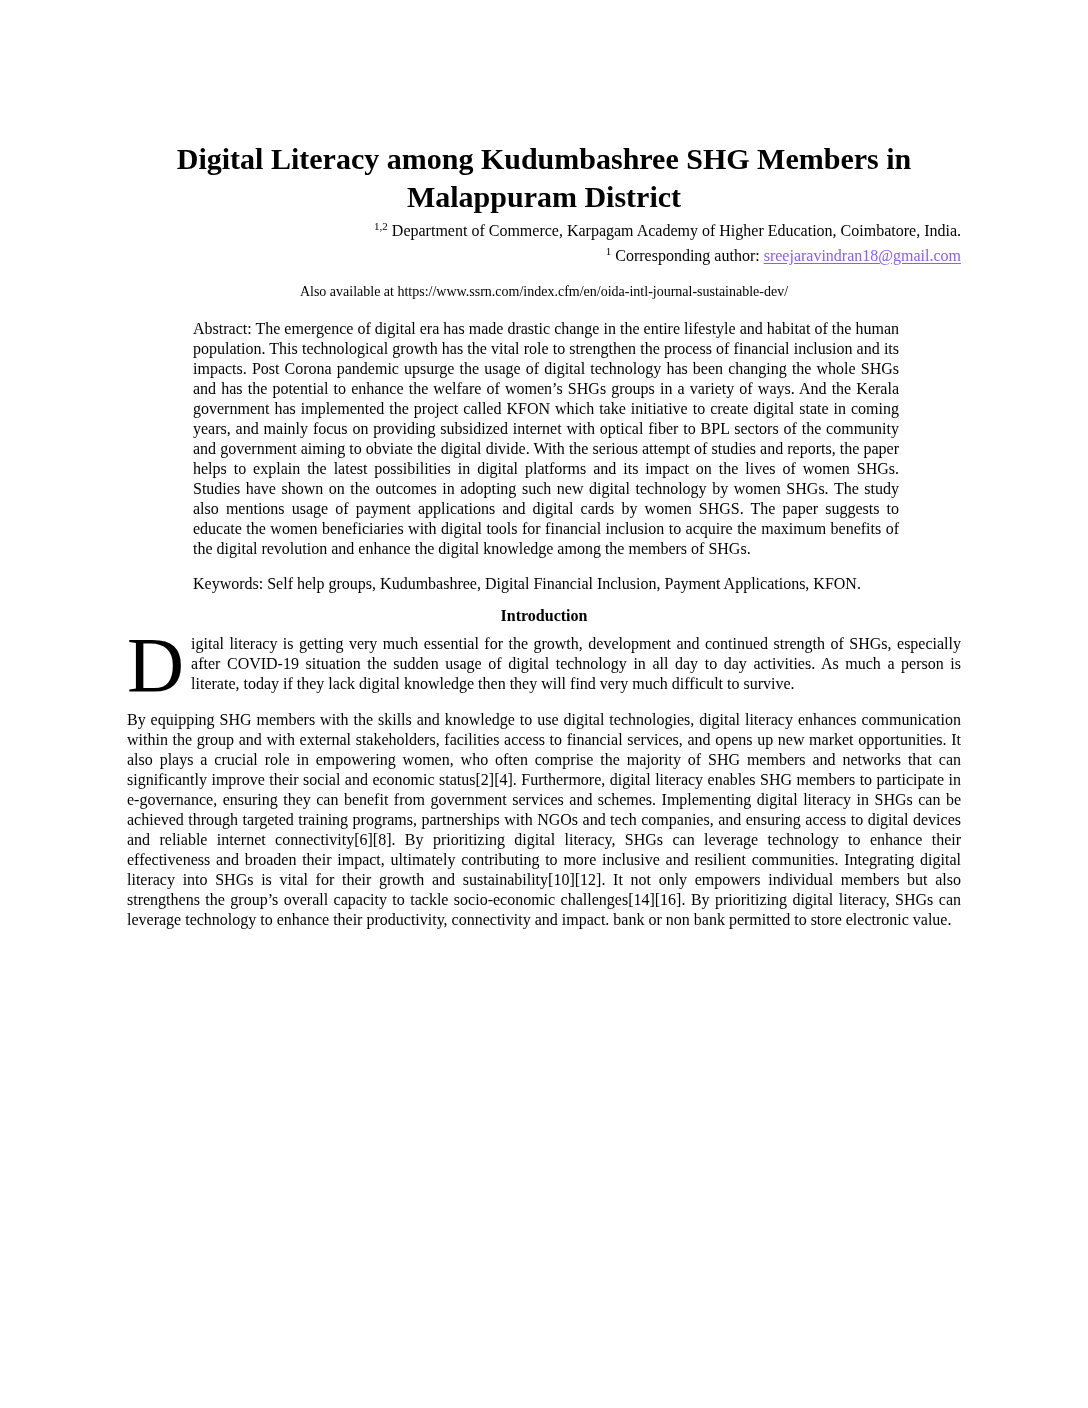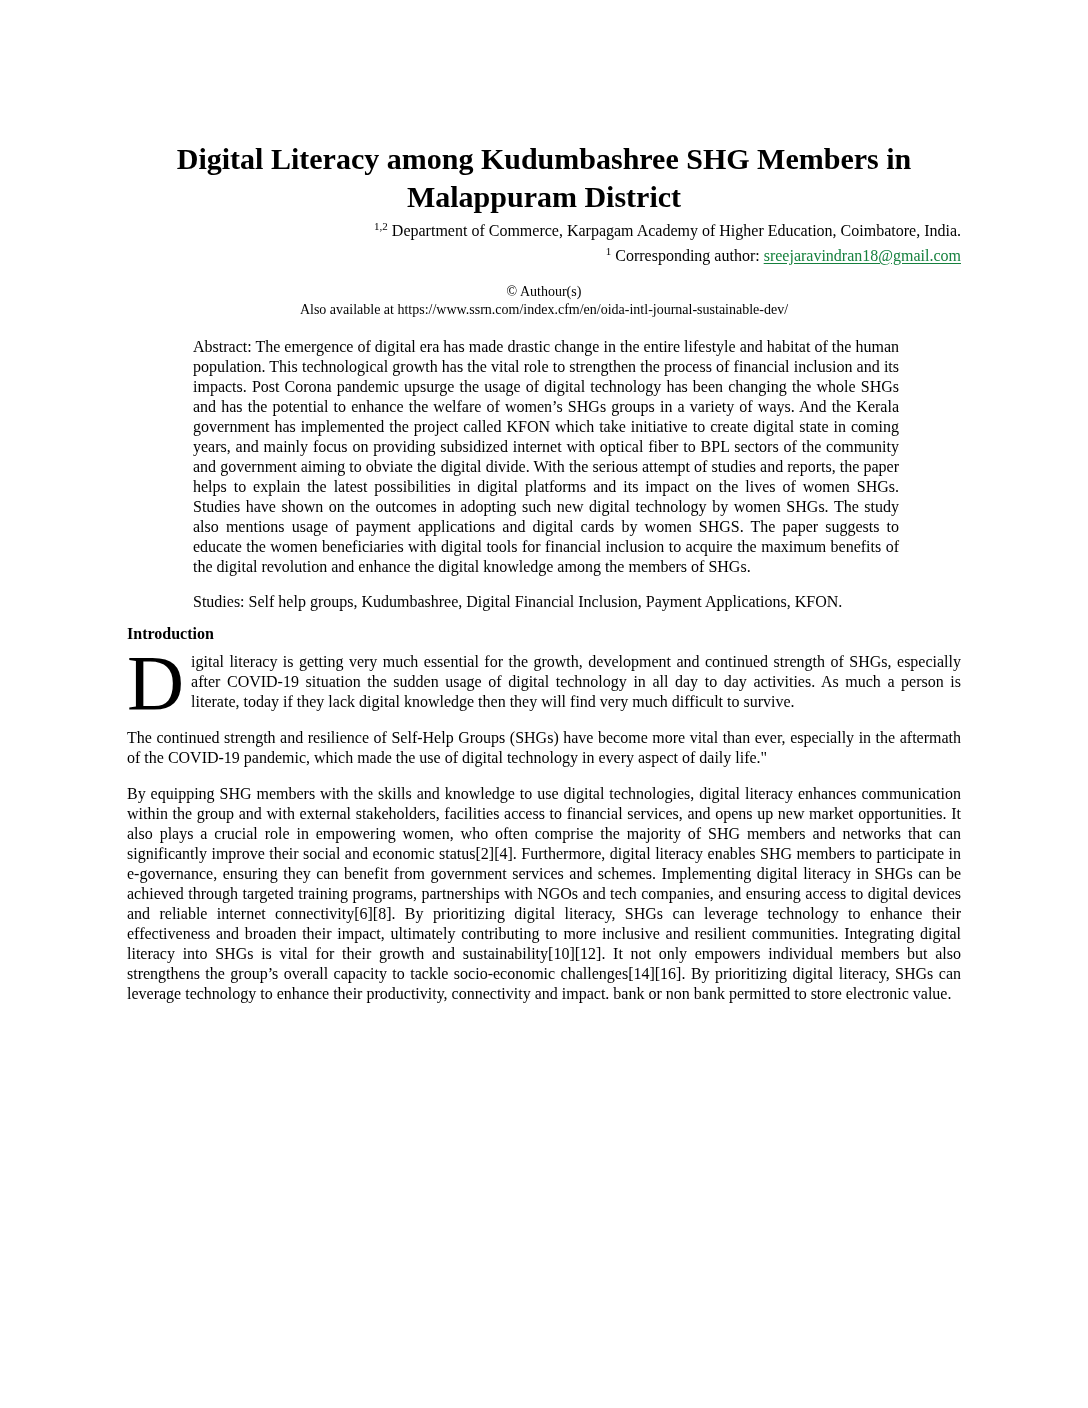--- a/index.html
+++ b/index.html
@@ -36,21 +36,21 @@
     line-height: 24px;
   }
   .authors-line sup { font-size: 13px; }
   .affiliation-line, .corresponding-line {
     font-size: 16px;
     text-align: right;
     line-height: 21px;
   }
   .affiliation-line sup, .corresponding-line sup { font-size: 11px; }
   .email-link {
-    color: #15803d;
+    color: #8b5cf6;
     text-decoration: underline;
   }
   .imprint {
     margin-top: 16px;
     font-size: 14px;
     text-align: center;
     line-height: 18px;
   }
   .abstract-block, .keywords-block {
     margin: 0;
@@ -59,21 +59,21 @@
     font-size: 16px;
     line-height: 20px;
     text-align: justify;
   }
   .abstract-block { margin-top: 18px; }
   .keywords-block { margin-top: 15px; }
   .section-heading {
     margin-top: 12px;
     font-size: 16px;
     font-weight: bold;
-    text-align: left;
+    text-align: center;
     line-height: 20px;
   }
   .body-para {
     margin: 0;
     margin-top: 8px;
     font-size: 16px;
     line-height: 20px;
     text-align: justify;
   }
   .body-para + .body-para { margin-top: 16px; }
@@ -93,30 +93,28 @@
   <div class="content">
 
     <h1 class="paper-title">Digital Literacy among Kudumbashree SHG Members in Malappuram District</h1>
 
 
     <div class="affiliation-line"><sup>1,2</sup><span> Department of Commerce, Karpagam Academy of Higher Education, Coimbatore, India.</span></div>
 
     <div class="corresponding-line"><sup>1</sup><span> Corresponding author: </span><a href="#" class="email-link">sreejaravindran18@gmail.com</a></div>
 
     <div class="imprint">
-      <div>© Authour(s)</div>
       <div>Also available at https://www.ssrn.com/index.cfm/en/oida-intl-journal-sustainable-dev/</div>
     </div>
 
     <p class="abstract-block"><b class="inline-label">Abstract:</b><span> The emergence of digital era has made drastic change in the entire lifestyle and habitat of the human population. This technological growth has the vital role to strengthen the process of financial inclusion and its impacts. Post Corona pandemic upsurge the usage of digital technology has been changing the whole SHGs and has the potential to enhance the welfare of women’s SHGs groups in a variety of ways. And the Kerala government has implemented the project called KFON which take initiative to create digital state in coming years, and mainly focus on providing subsidized internet with optical fiber to BPL sectors of the community and government aiming to obviate the digital divide. With the serious attempt of studies and reports, the paper helps to explain the latest possibilities in digital platforms and its impact on the lives of women SHGs. Studies have shown on the outcomes in adopting such new digital technology by women SHGs. The study also mentions usage of payment applications and digital cards by women SHGS. The paper suggests to educate the women beneficiaries with digital tools for financial inclusion to acquire the maximum benefits of the digital revolution and enhance the digital knowledge among the members of SHGs.</span></p>
 
-    <p class="keywords-block"><b class="inline-label">Studies:</b><span> Self help groups, Kudumbashree, Digital Financial Inclusion, Payment Applications, KFON.</span></p>
+    <p class="keywords-block"><b class="inline-label">Keywords:</b><span> Self help groups, Kudumbashree, Digital Financial Inclusion, Payment Applications, KFON.</span></p>
 
     <div class="section-heading">Introduction</div>
 
     <p class="body-para"><span class="dropcap">D</span><span>igital literacy is getting very much essential for the growth, development and continued strength of SHGs, especially after COVID-19 situation the sudden usage of digital technology in all day to day activities. As much a person is literate, today if they lack digital knowledge then they will find very much difficult to survive.</span></p>
 
-    <p class="body-para">The continued strength and resilience of Self-Help Groups (SHGs) have become more vital than ever, especially in the aftermath of the COVID-19 pandemic, which made the use of digital technology in every aspect of daily life."</p>
 
     <p class="body-para">By equipping SHG members with the skills and knowledge to use digital technologies, digital literacy enhances communication within the group and with external stakeholders, facilities access to financial services, and opens up new market opportunities. It also plays a crucial role in empowering women, who often comprise the majority of SHG members and networks that can significantly improve their social and economic status[2][4]. Furthermore, digital literacy enables SHG members to participate in e-governance, ensuring they can benefit from government services and schemes. Implementing digital literacy in SHGs can be achieved through targeted training programs, partnerships with NGOs and tech companies, and ensuring access to digital devices and reliable internet connectivity[6][8]. By prioritizing digital literacy, SHGs can leverage technology to enhance their effectiveness and broaden their impact, ultimately contributing to more inclusive and resilient communities. Integrating digital literacy into SHGs is vital for their growth and sustainability[10][12]. It not only empowers individual members but also strengthens the group’s overall capacity to tackle socio-economic challenges[14][16]. By prioritizing digital literacy, SHGs can leverage technology to enhance their productivity, connectivity and impact. bank or non bank permitted to store electronic value.</p>
 
   </div>
 </div>
 
 </body></html>

